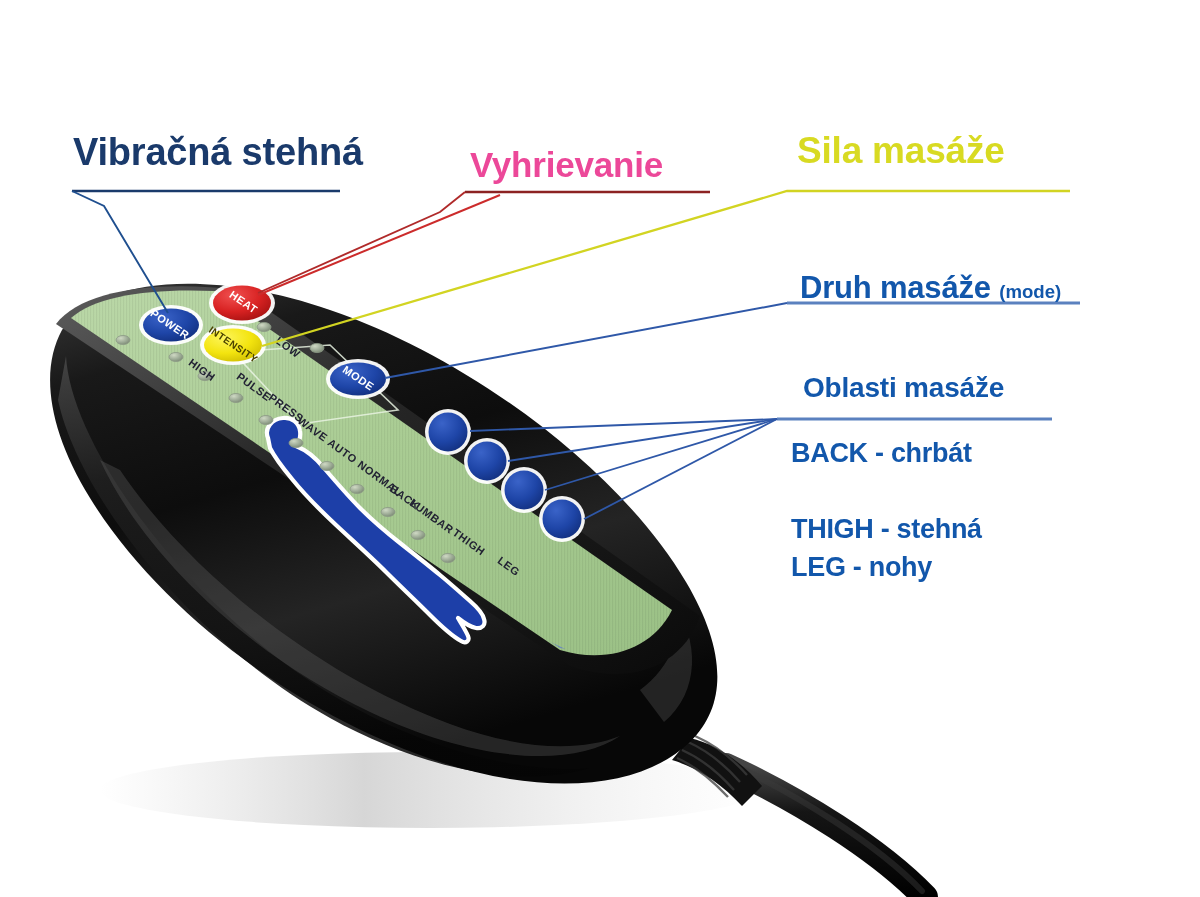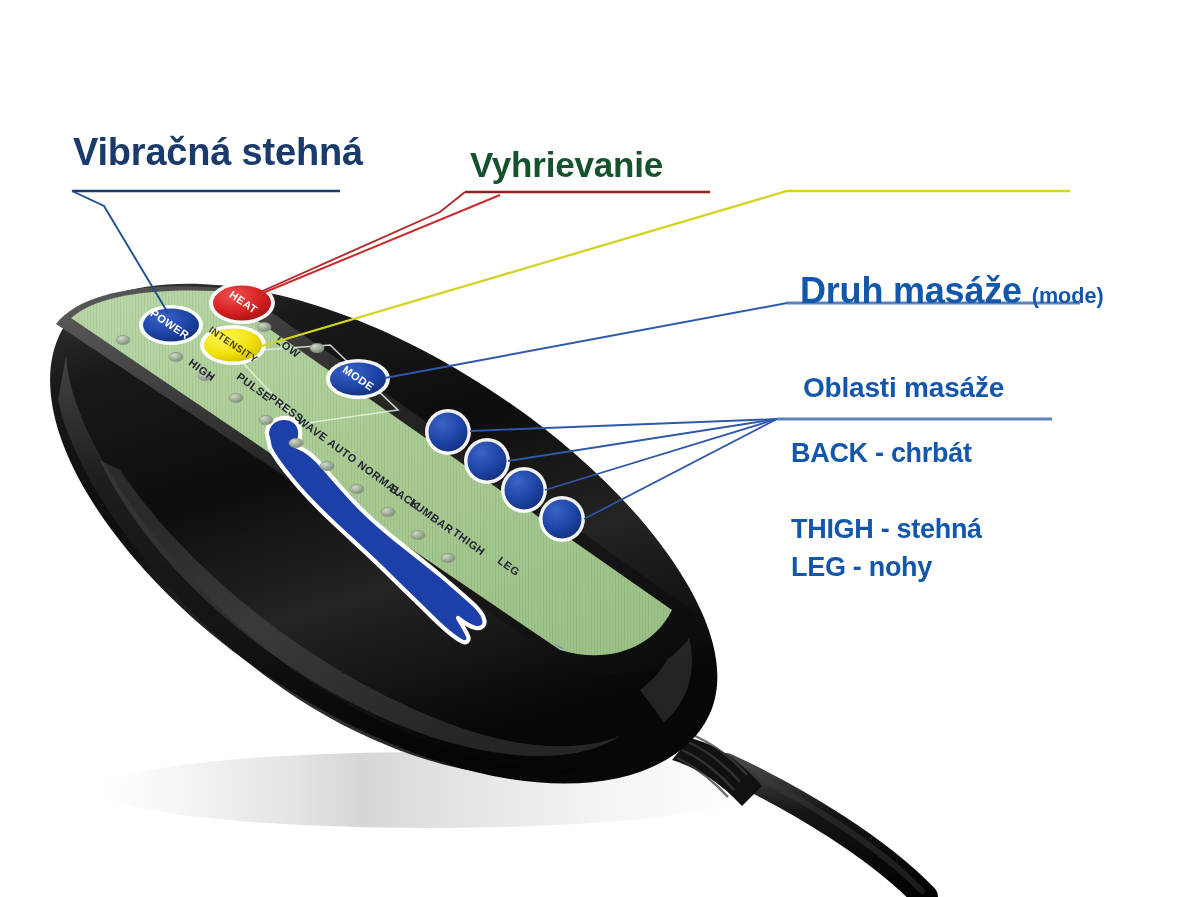--- a/index.html
+++ b/index.html
@@ -9,21 +9,21 @@
     font-family:"Liberation Sans", sans-serif;
     overflow:hidden;
     position:relative;
   }
   #stage{position:absolute;left:0;top:0;width:1200px;height:897px;}
 
   
   .anno{position:absolute;white-space:nowrap;font-weight:bold;letter-spacing:-0.2px;}
   .anno.blue-dark{color:#1a3a6b;}
   .anno.blue{color:#1257ab;}
-  .anno.red{color:#14532d;}
+  .anno.red{color:#ec4899;}
   .anno.yellow{color:#d8da22;}
   .sub{font-size:0.60em;letter-spacing:0px;}
 
   .legend-line{position:absolute;white-space:nowrap;color:#1257ab;font-weight:bold;font-size:27px;letter-spacing:-0.3px;}
 
   
   svg.overlay{position:absolute;left:0;top:0;width:1200px;height:897px;pointer-events:none;}
 
   
   #remote{position:absolute;left:0;top:0;width:1200px;height:897px;}
@@ -280,22 +280,23 @@
     <line x1="777" y1="419" x2="470" y2="431" stroke="#2f58a8" stroke-width="1.8"></line>
     <line x1="777" y1="419" x2="508" y2="461" stroke="#2f58a8" stroke-width="1.8"></line>
     <line x1="777" y1="419" x2="545" y2="490" stroke="#2f58a8" stroke-width="1.8"></line>
     <line x1="777" y1="419" x2="584" y2="519" stroke="#2f58a8" stroke-width="1.8"></line>
   </svg>
 
   <div class="anno blue-dark" style="left:73px;top:131px;font-size:38px;">Vibračná stehná</div>
 
   <div class="anno red" style="left:470px;top:145px;font-size:35px;">Vyhrievanie</div>
 
-
-  <div class="anno blue" style="left:800px;top:270px;font-size:36px;">
+  <div class="anno yellow" style="left:797px;top:130px;font-size:37px;">Sila masáže</div>
+
+  <div class="anno blue" style="left:800px;top:270px;font-size:31px;">
     <span>Druh masáže</span>
     <span class="sub">(mode)</span>
   </div>
 
   <div class="anno blue" style="left:803px;top:372px;font-size:28px;">Oblasti masáže</div>
 
   <div class="legend-line" style="left:791px;top:438px;">BACK - chrbát</div>
   <div class="legend-line" style="left:791px;top:514px;text-align:center;">THIGH - stehná</div>
   <div class="legend-line" style="left:791px;top:552px;">LEG - nohy</div>
 

